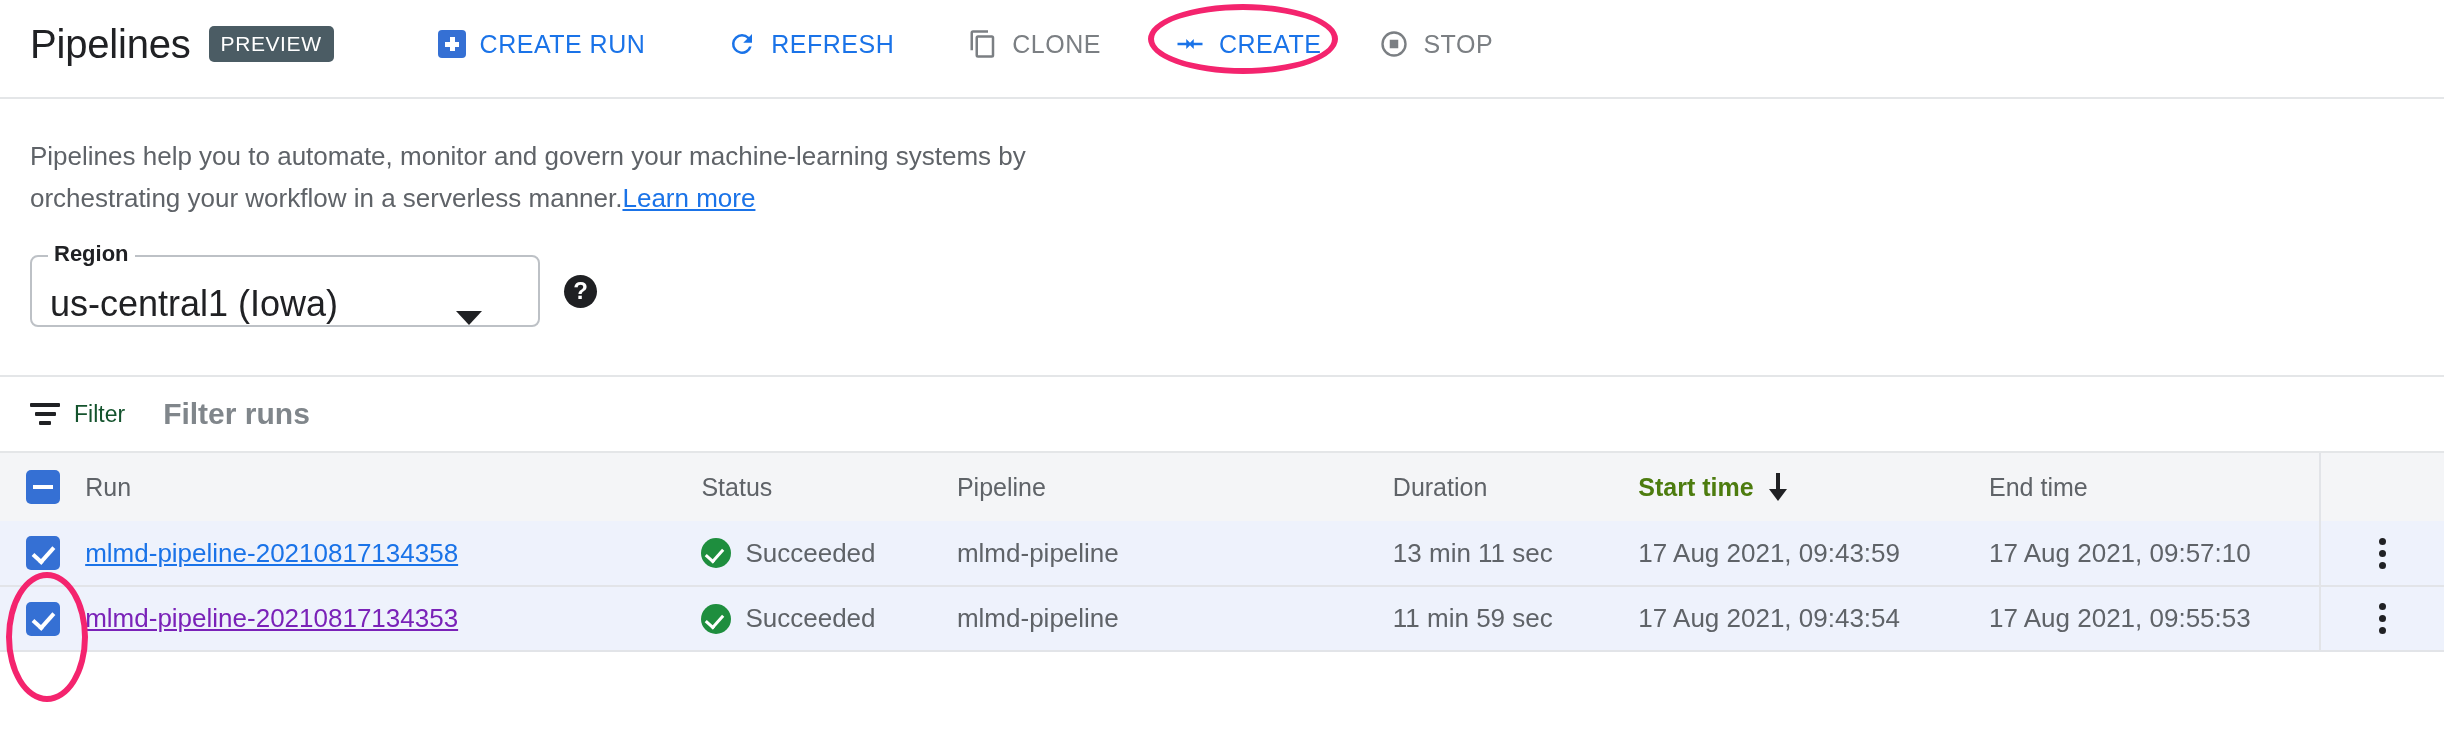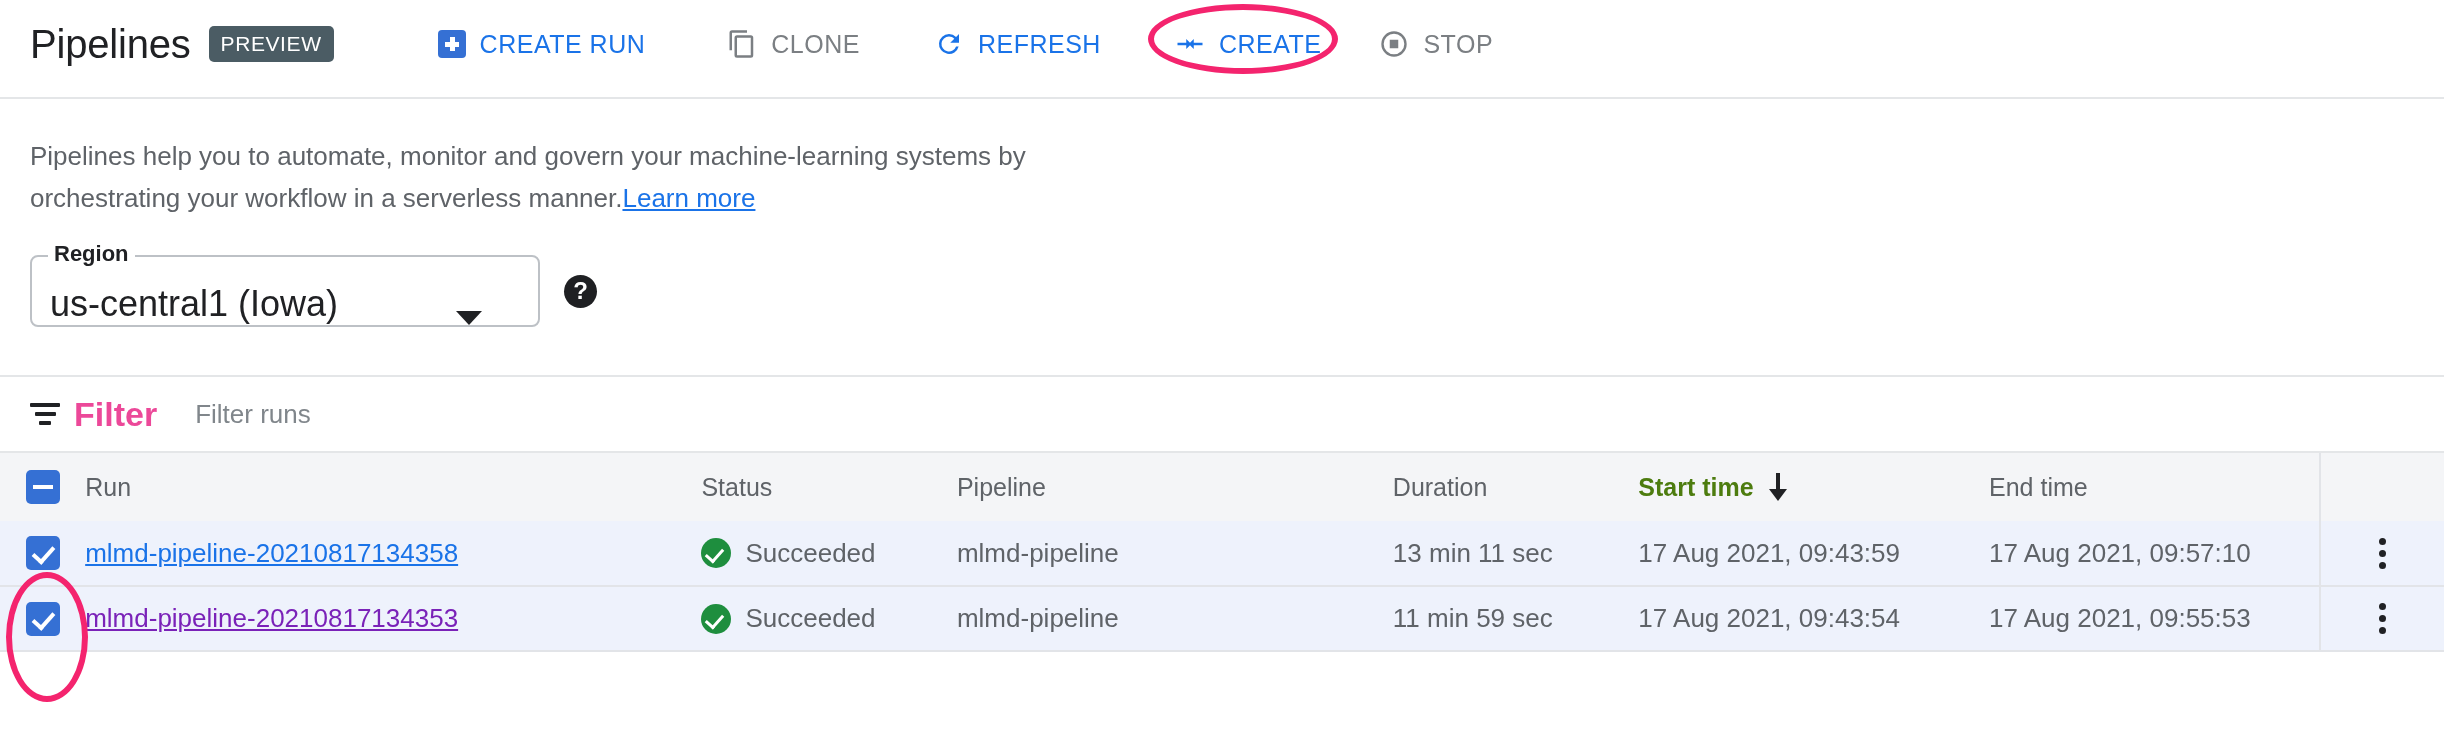--- a/index.html
+++ b/index.html
@@ -176,33 +176,34 @@
     flex-direction: column;
     justify-content: space-between;
     align-items: center;
     margin-right: 14px;
   }
   .icon-filter i { display: block; height: 4px; background: #202124; border-radius: 1px; }
   .icon-filter i:nth-child(1) { width: 30px; }
   .icon-filter i:nth-child(2) { width: 21px; }
   .icon-filter i:nth-child(3) { width: 12px; }
   .filter-label {
-    font-size: 34px;
-    font-weight: 700;
-    color: #ec4899;
+    font-size: 23px;
+    font-weight: 400;
+    color: #14532d;
     margin-right: 36px;
   }
   .filter-input {
     border: none;
     outline: none;
     font-family: inherit;
-    font-size: 26px;
+    font-size: 30px;
     color: #3b82f6;
     background: transparent;
     width: 700px;
+    font-weight: bold;
   }
   .filter-input::placeholder { color: #80868b; }
 
   
   table.runs {
     width: 2444px;
     border-collapse: collapse;
     table-layout: fixed;
   }
   table.runs th, table.runs td {
@@ -339,37 +340,37 @@
 
   <div class="tb-actions">
 
     <button class="tb-btn tb-gap-1">
       <span class="ico">
         <span class="icon-plus-square"></span>
       </span>
       <span>CREATE RUN</span>
     </button>
 
+    <button class="tb-btn tb-gap-2">
+      <span class="ico">
+        <svg width="30" height="30" viewBox="0 0 24 24">
+          <path d="M17.65 6.35A7.95 7.95 0 0 0 12 4a8 8 0 1 0 7.73 10h-2.08A6 6 0 1 1 12 6c1.66 0 3.14.69 4.22 1.78L13 11h7V4z" fill="#1a73e8"></path>
+        </svg>
+      </span>
+      <span>REFRESH</span>
+    </button>
+
     <button class="tb-btn tb-gap-2 disabled">
       <span class="ico">
         <svg width="30" height="30" viewBox="0 0 24 24">
           <path d="M16 1H4a2 2 0 0 0-2 2v14h2V3h12V1z" fill="#7b7f83"></path>
           <path d="M19 5H8a2 2 0 0 0-2 2v14a2 2 0 0 0 2 2h11a2 2 0 0 0 2-2V7a2 2 0 0 0-2-2zm0 16H8V7h11v14z" fill="#7b7f83"></path>
         </svg>
       </span>
       <span>CLONE</span>
-    </button>
-
-    <button class="tb-btn tb-gap-2">
-      <span class="ico">
-        <svg width="30" height="30" viewBox="0 0 24 24">
-          <path d="M17.65 6.35A7.95 7.95 0 0 0 12 4a8 8 0 1 0 7.73 10h-2.08A6 6 0 1 1 12 6c1.66 0 3.14.69 4.22 1.78L13 11h7V4z" fill="#1a73e8"></path>
-        </svg>
-      </span>
-      <span>REFRESH</span>
     </button>
 
     <button class="tb-btn tb-gap-3">
       <span class="ico">
         <svg width="30" height="30" viewBox="0 0 24 24">
           <path d="M2 11h7V8l4 4-4 4v-3H2v-2z" fill="#1a73e8"></path>
           <path d="M22 13h-7v3l-4-4 4-4v3h7v2z" fill="#1a73e8"></path>
         </svg>
       </span>
       <span>CREATE</span>

